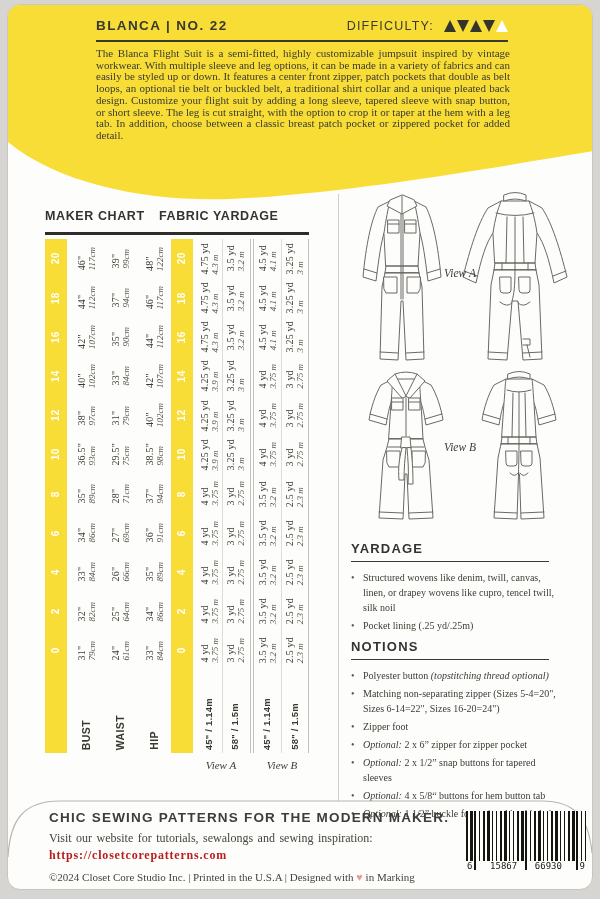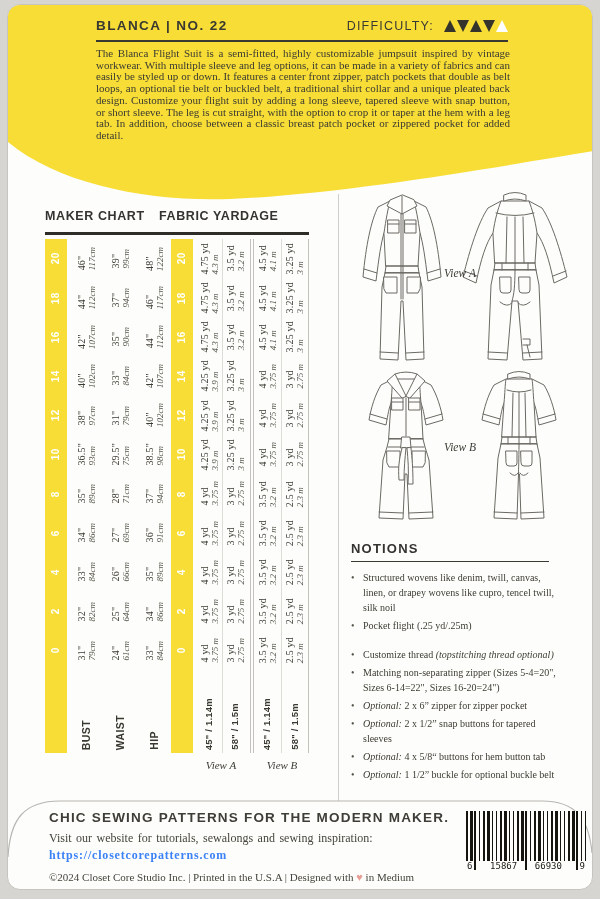--- a/index.html
+++ b/index.html
@@ -70,21 +70,21 @@
   .side-sec .it{font-style:italic;}
   .fabric-sec{top:536px;} .notions-sec{top:634px;}
 
   
   .footer-flap-svg{position:absolute;left:0;top:788px;width:586px;height:98px;}
   .tagline{position:absolute;left:41px;top:805px;font-weight:bold;font-size:13.5px;
            letter-spacing:1.2px;color:#3e3d37;}
   .visit{position:absolute;left:41px;top:826px;font-family:"Liberation Serif",serif;
          font-size:12px;word-spacing:1.5px;color:#45443c;}
   .url{position:absolute;left:41px;top:843px;font-family:"Liberation Serif",serif;font-weight:bold;
-       font-size:12px;letter-spacing:0.8px;color:#3b82f6;}
+       font-size:12px;letter-spacing:0.8px;color:#b91c1c;}
   .copyright{position:absolute;left:41px;top:866px;font-family:"Liberation Serif",serif;
              font-size:11px;color:#45443c;}
   .heart{color:#e79d94;}
   .barcode{position:absolute;left:458px;top:806px;width:120px;height:62px;}
   .bars{position:absolute;left:0;top:0;width:120px;height:50px;
         background:repeating-linear-gradient(90deg,#15140f 0 2px,#fdfdfb 2px 4px,#15140f 4px 7px,
                    #fdfdfb 7px 9px,#15140f 9px 10px,#fdfdfb 10px 13px,#15140f 13px 14px,#fdfdfb 14px 17px);}
   .guard{position:absolute;top:0;width:2px;height:59px;background:#15140f;}
   .g1{left:8px;} .g2{left:59px;} .g3{left:110px;}
   .bc-digits{position:absolute;left:0;right:0;top:50px;display:flex;justify-content:space-between;
@@ -825,46 +825,48 @@
         <path class="f" d="M32,83 L43,83 L43,95 Q43,98 40,98 L35,98 Q32,98 32,95 Z"></path>
         <path class="f" d="M47,83 L58,83 L58,95 Q58,98 55,98 L50,98 Q47,98 47,95 Z"></path>
         <path d="M20,144 L43,145"></path>
             <path d="M47,145 L70,144"></path>
       </g>
         </svg>
     </div>
     <div class="fig-label" style="left:424px;top:436px">View B</div>
 
     <div class="side-sec fabric-sec">
-      <h3>NOTIONS</h3>
+      <h3>YARDAGE</h3>
       <ul id="fabric-list">
           <li><span>Structured wovens like denim, twill, canvas, linen, or drapey wovens like cupro, tencel twill, silk noil</span></li>
-          <li><span>Pocket flight (.25 yd/.25m)</span></li>
+          <li><span>Pocket lining (.25 yd/.25m)</span></li>
         </ul>
     </div>
 
     <div class="side-sec notions-sec">
+      <h3>NOTIONS</h3>
       <ul id="notions-list">
-          <li><span>Customize thread </span><span class="it">(topstitching thread optional)</span></li>
+          <li><span>Polyester button </span><span class="it">(topstitching thread optional)</span></li>
           <li><span>Matching non-separating zipper (Sizes 5-4=20", Sizes 6-14=22", Sizes 16-20=24")</span></li>
+          <li><span>Zipper foot</span></li>
           <li><span class="it">Optional:</span><span> 2 x 6” zipper for zipper pocket</span></li>
           <li><span class="it">Optional:</span><span> 2 x 1/2” snap buttons for tapered sleeves</span></li>
           <li><span class="it">Optional:</span><span> 4 x 5/8“ buttons for hem button tab</span></li>
           <li><span class="it">Optional:</span><span> 1 1/2” buckle for optional buckle belt</span></li>
         </ul>
     </div>
 
     <svg class="footer-flap-svg" viewBox="0 0 586 98">
       <path d="M0,64 C2,26 16,8 52,8 L534,8 C566,8 581,24 584,60" fill="none" stroke="#b7b6b2" stroke-width="1.2"></path>
     </svg>
     <div class="tagline">CHIC SEWING PATTERNS FOR THE MODERN MAKER.</div>
     <div class="visit">Visit our website for tutorials, sewalongs and sewing inspiration:</div>
     <div class="url">https://closetcorepatterns.com</div>
     <div class="copyright">
-      <span>©2024 Closet Core Studio Inc. | Printed in the U.S.A | Designed with </span><span class="heart">♥</span><span> in Medium</span>
+      <span>©2024 Closet Core Studio Inc. | Printed in the U.S.A | Designed with </span><span class="heart">♥</span><span> in Marking</span>
     </div>
     <div class="barcode">
       <div class="bars"></div>
       <span class="guard g1"></span>
       <span class="guard g2"></span>
       <span class="guard g3"></span>
       <div class="bc-digits">
         <span>6</span>
         <span>15867</span>
         <span>66930</span>

